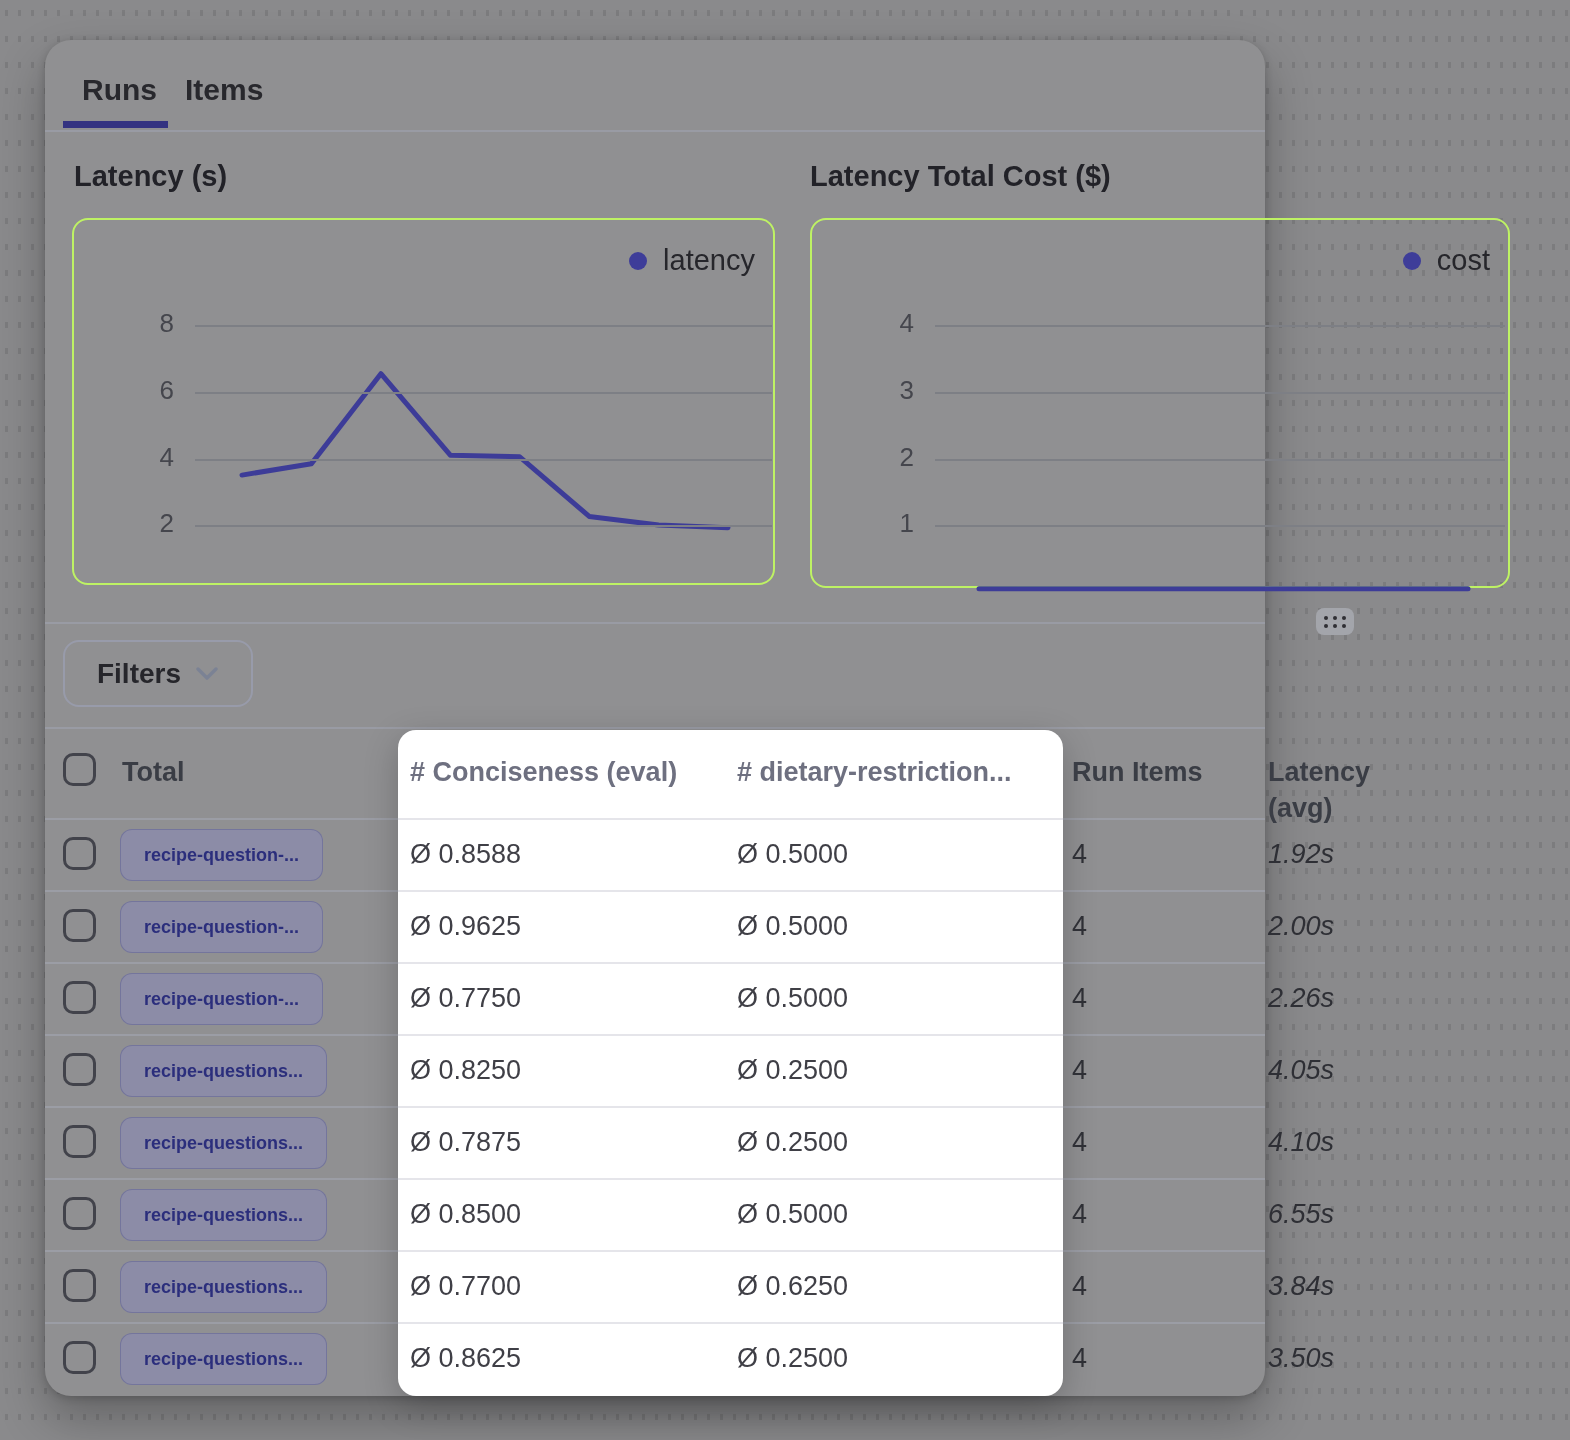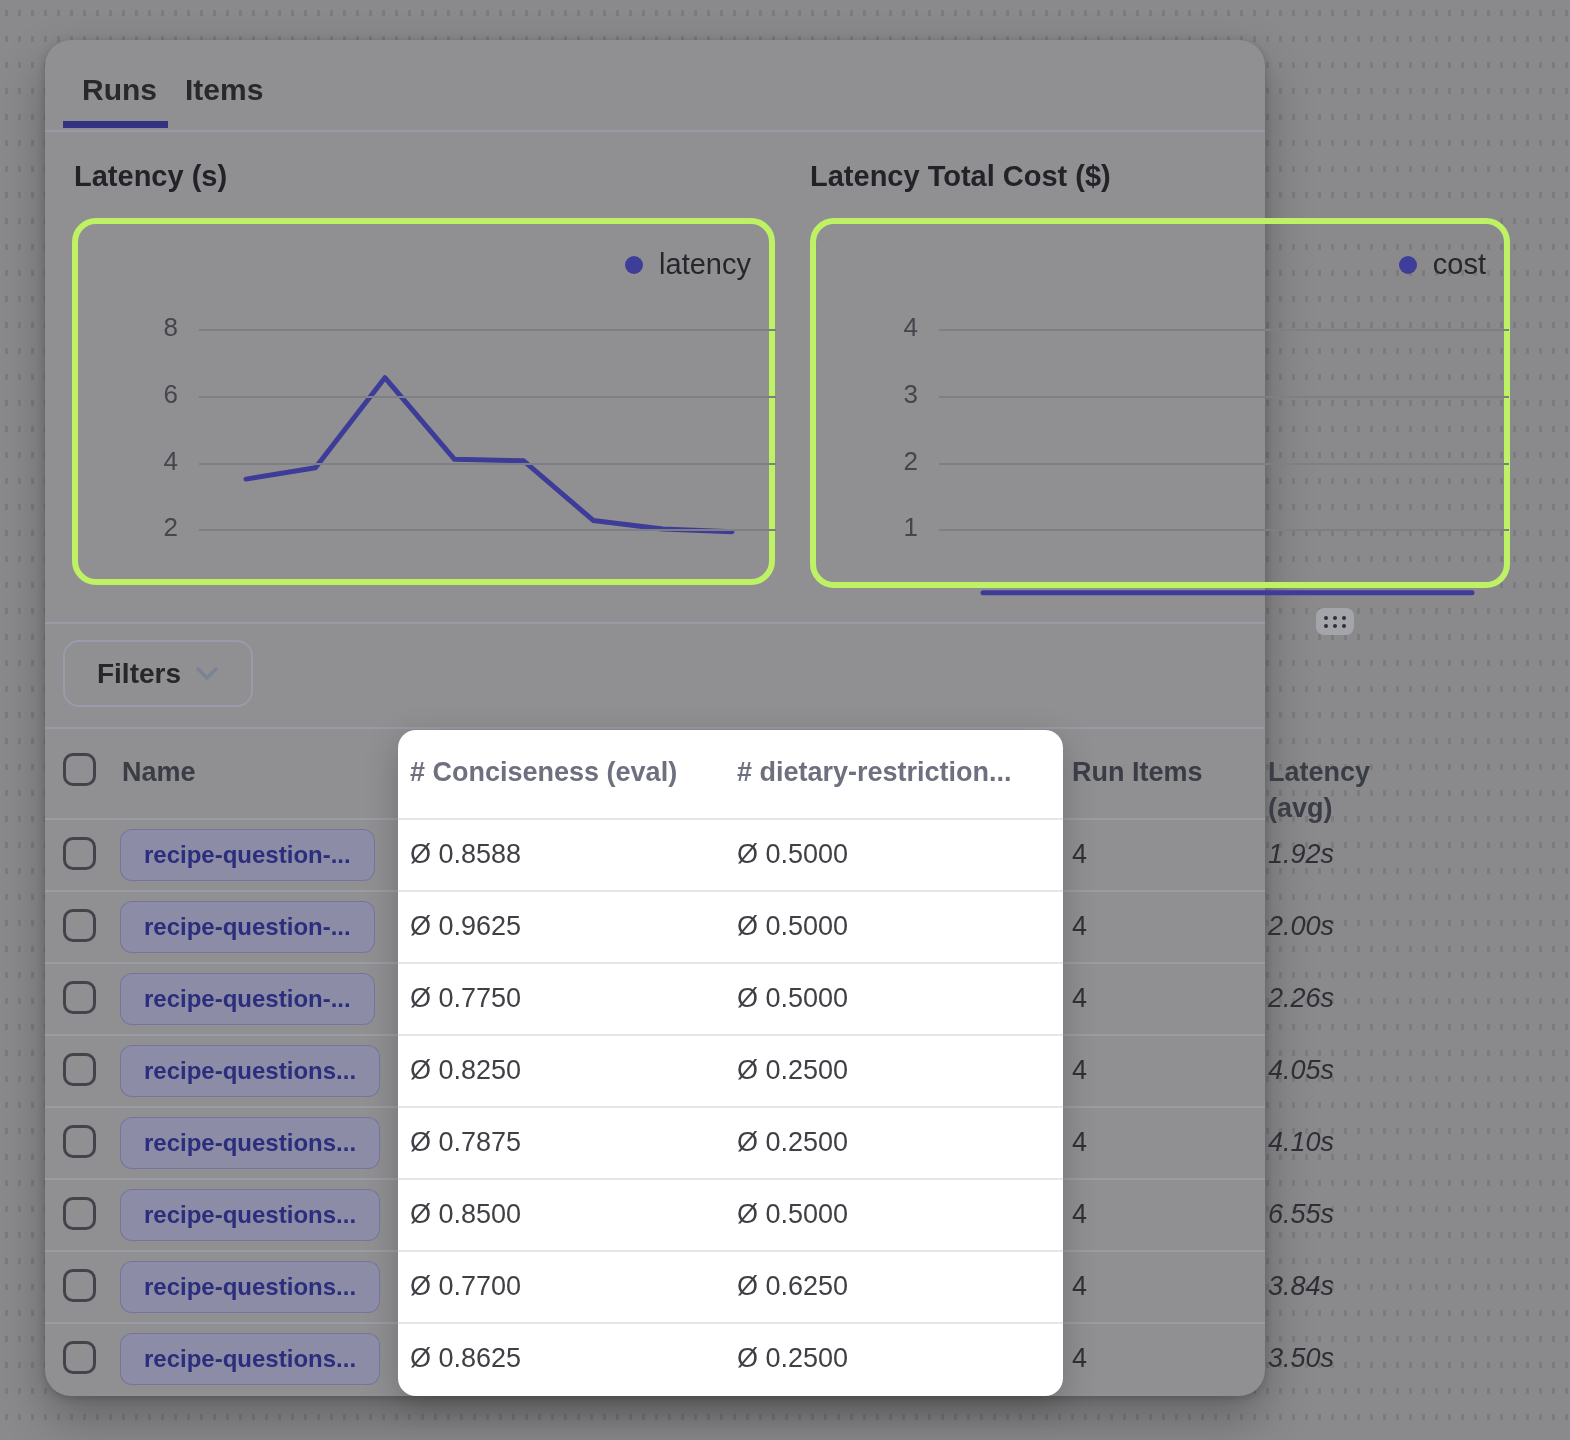--- a/index.html
+++ b/index.html
@@ -17,21 +17,21 @@
   }
   
   .tab{position:absolute;top:33px;font-size:30px;font-weight:600;color:#28282d;cursor:pointer;}
   .tab-runs{left:37px;} .tab-items{left:140px;}
   .tab-underline{position:absolute;left:18px;top:81px;width:105px;height:7px;background:#343381;}
   .divider{position:absolute;left:0;right:0;height:2px;background:#9b9ea7;opacity:.85;}
   .div-tabs{top:90px;} .div-charts{top:582px;} .div-filters{top:687px;}
   
   .chart-title{position:absolute;top:120px;font-size:29px;font-weight:700;color:#222228;}
   .title-lat{left:29px;} .title-cost{left:765px;}
-  .chart-card{position:absolute;top:178px;border:6px solid #bef264;border-radius:24px;box-sizing:border-box;}
+  .chart-card{position:absolute;top:178px;border:2px solid #bef264;border-radius:16px;box-sizing:border-box;}
   .chart-lat{left:27px;width:703px;height:367px;}
   .chart-cost{left:765px;width:700px;height:370px;}
   .gridline{position:absolute;height:2px;background:#7d7f85;}
   .ytick{position:absolute;font-size:26px;color:#45464d;text-align:right;width:100px;}
   .legend{position:absolute;top:24px;right:18px;display:flex;align-items:center;gap:16px;}
   .legend-dot{width:18px;height:18px;border-radius:50%;background:#3e3d99;}
   .legend-label{font-size:29px;color:#26262b;}
   .chart-svg{position:absolute;left:-2px;top:-2px;overflow:visible;}
   .chart-svg polyline{fill:none;stroke:#3d3c98;stroke-width:5;stroke-linejoin:round;stroke-linecap:round;}
   
@@ -51,21 +51,21 @@
   .cb{position:absolute;width:33px;height:33px;border:3px solid #42434b;border-radius:10px;box-sizing:border-box;cursor:pointer;z-index:10;}
   .cb-header{left:18px;top:713px;}
   .spotlight{position:absolute;left:353px;top:690px;width:665px;height:666px;background:#ffffff;border-radius:18px;
     box-shadow:0 10px 34px rgba(0,0,0,.22);z-index:5;}
   .rdiv{position:absolute;left:0;right:0;height:2px;background:#9da0aa;opacity:.8;z-index:2;}
   .wdiv{position:absolute;left:353px;width:665px;height:2px;background:#e5e5ea;z-index:6;}
   .trow{position:absolute;left:0;right:0;height:72px;z-index:10;cursor:pointer;}
   .trow .cb{left:18px;top:19px;}
   .badge{position:absolute;left:75px;top:11px;height:50px;display:inline-flex;align-items:center;padding:0 23px;
     background:#8c8ca7;border:1px solid rgba(44,47,124,.25);border-radius:12px;
-    font-size:24px;font-weight:700;color:#2b2e7c;cursor:pointer;white-space:nowrap;}
+    font-size:18px;font-weight:700;color:#2b2e7c;cursor:pointer;white-space:nowrap;}
   .cell{position:absolute;top:50%;transform:translateY(-50%);font-size:27px;white-space:nowrap;}
   .cell-bright{color:#3f3f46;} .cell-dim{color:#2e2f35;}
   .c-conc{left:365px;} .c-diet{left:692px;} .c-items{left:1027px;} .c-lat{left:1223px;font-style:italic;}
 </style>
 </head>
 <body>
 
 <div class="stage">
   <div class="card">
 
@@ -131,21 +131,21 @@
         <svg width="24" height="15" viewBox="0 0 24 15">
             <polyline points="3,3 12,12 21,3" fill="none" stroke="#7b8294" stroke-width="3.5" stroke-linecap="round" stroke-linejoin="round"></polyline>
           </svg>
       </span>
     </div>
     <div class="divider div-filters"></div>
 
     <div class="spotlight"></div>
 
     <span class="cb cb-header"></span>
-    <div class="th th-dim th-name">Name</div>
+    <div class="th th-dim th-name">Total</div>
     <div class="th th-bright th-diet"># dietary-restriction...</div>
     <div class="th th-bright th-conc"># Conciseness (eval)</div>
     <div class="th th-dim th-items">Run Items</div>
     <div class="th th-dim th-lat">Latency (avg)</div>
 
     <div id="generated">
         <div class="rdiv" style="top: 778px;"></div>
         <div class="wdiv" style="top: 778px;"></div>
         <div class="rdiv" style="top: 850px;"></div>
         <div class="wdiv" style="top: 850px;"></div>

